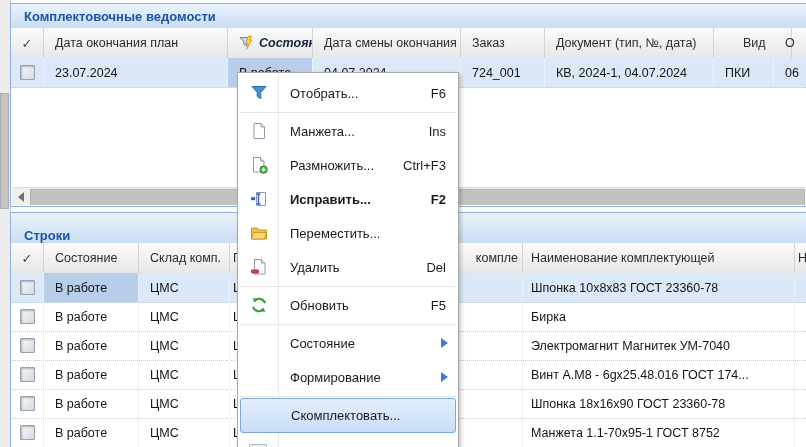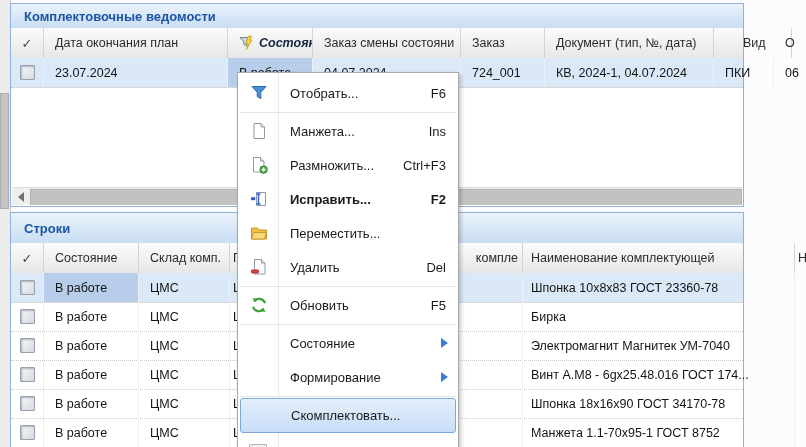--- a/index.html
+++ b/index.html
@@ -8,21 +8,21 @@
     background:#fafcfe;
     font-family:"Liberation Sans","DejaVu Sans",sans-serif;
     font-size:12.5px;color:#141414;
     -webkit-font-smoothing:antialiased;
   }
   
   .left-strip{position:absolute;left:0;top:0;width:10px;height:447px;background:#ececec;border-right:1px solid #cfcfcf;}
   .left-strip .thumb{position:absolute;left:0;width:7px;background:#c3c3c3;border:1px solid #adadad;}
 
   
-  .panel{position:absolute;left:10px;width:734px;background:#fff;border:1px solid #8fb0d8;box-sizing:border-box;}
+  .panel{position:absolute;left:10px;width:797px;background:#fff;border:1px solid #8fb0d8;box-sizing:border-box;}
   .pbar{position:absolute;left:0;right:0;top:0;background:linear-gradient(#eaf3fc,#c9ddf3);border-bottom:1px solid #aac4e4;display:flex;align-items:center;}
   .ptitle{font-weight:bold;font-size:13px;color:#1c55a6;padding-left:13px;}
 
   .thead{position:absolute;left:0;right:0;background:linear-gradient(#fbfbfb,#e7e7e7);border-bottom:1px solid #c6c6c6;}
   .th{position:absolute;top:0;bottom:0;display:flex;align-items:center;padding-left:11px;box-sizing:border-box;border-right:1px solid #d4d4d4;color:#2b2b2b;white-space:nowrap;overflow:hidden;}
   .th.center{justify-content:center;padding-left:0;}
   .th.filtered{font-weight:bold;font-style:italic;color:#16243f;}
   .th.tail{justify-content:flex-end;padding-right:4px;}
 
   .row{position:absolute;left:0;right:0;border-bottom:1px dotted #c9c9c9;}
@@ -72,21 +72,21 @@
     <div class="th" style="left:33px;width:184px;">Дата окончания план</div>
     <div class="th filtered" style="left:217px;width:85px;">
       <span style="margin-right:4px;display:inline-flex;">
         <svg width="16" height="16" viewBox="0 0 16 16">
           <path d="M1 2.5h10L7.3 6.7V11L4.7 9.3V6.7z" fill="#ccd4dc" stroke="#7d8791" stroke-width="1"></path>
           <path d="M9.2 1.2h3.6L10.6 5h2.2L7.6 14.4l1.5-5.6H7z" fill="#ffd43a" stroke="#b8940a" stroke-width="0.7"></path>
         </svg>
       </span>
       <span>Состояни</span>
     </div>
-    <div class="th" style="left:302px;width:148px;">Заказ смены состояни</div>
+    <div class="th" style="left:302px;width:148px;">Дата смены окончания</div>
     <div class="th" style="left:450px;width:84px;text-align:center;">Заказ</div>
     <div class="th" style="left:534px;width:169px;">Документ (тип, №, дата)</div>
     <div class="th" style="left:721px;width:60px;">Вид</div>
     <div class="th" style="left:763px;width:33px;border-right:none;">О</div>
   </div>
 
   <div class="row selected" style="top:54px;height:29px;">
     <div class="cell center" style="left:0;width:33px;">
         <div class="cb"></div>
       </div>
@@ -101,21 +101,21 @@
 
   <div class="hscroll">
     <div class="hs-btn">
         <div class="arrow-left"></div>
       </div>
     <div class="hs-thumb"></div>
   </div>
 </div>
 
 <div class="panel" style="top:212px;height:240px;">
-  <div class="pbar" style="height:30px;">
+  <div class="pbar" style="height:30px;align-items:flex-end;">
     <span class="ptitle">Строки</span>
   </div>
 
   <div class="thead" style="top:30px;height:30px;">
     <div class="th center" style="left:0;width:33px;">
       <span class="checkmark">✓</span>
     </div>
     <div class="th" style="left:33px;width:95px;">Состояние</div>
     <div class="th" style="left:128px;width:91px;">Склад комп.</div>
     <div class="th" style="left:219px;width:226px;padding-left:3px;">Г</div>
@@ -169,21 +169,21 @@
     <div class="cell" style="left:784px;width:12px;border-right:none;"></div>
   </div>
   <div class="row" style="top:176px;height:29px;">
     <div class="cell center" style="left:0;width:33px;">
         <div class="cb"></div>
       </div>
     <div class="cell" style="left:33px;width:95px;">В работе</div>
     <div class="cell" style="left:128px;width:91px;">ЦМС</div>
     <div class="cell" style="left:219px;width:226px;padding-left:3px;">Ц</div>
     <div class="cell" style="left:445px;width:67px;"></div>
-    <div class="cell" style="left:512px;width:272px;padding-left:8px;">Шпонка 18х16х90 ГОСТ 34170-78</div>
+    <div class="cell" style="left:512px;width:272px;padding-left:8px;">Шпонка 18х16х90 ГОСТ 23360-78</div>
     <div class="cell" style="left:784px;width:12px;border-right:none;"></div>
   </div>
   <div class="row" style="top:205px;height:29px;">
     <div class="cell center" style="left:0;width:33px;">
         <div class="cb"></div>
       </div>
     <div class="cell" style="left:33px;width:95px;">В работе</div>
     <div class="cell" style="left:128px;width:91px;">ЦМС</div>
     <div class="cell" style="left:219px;width:226px;padding-left:3px;">Ц</div>
     <div class="cell" style="left:445px;width:67px;"></div>

